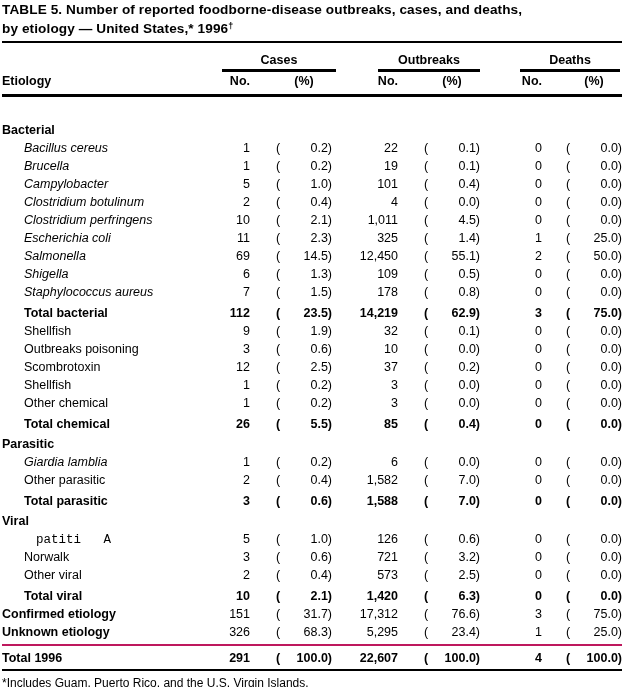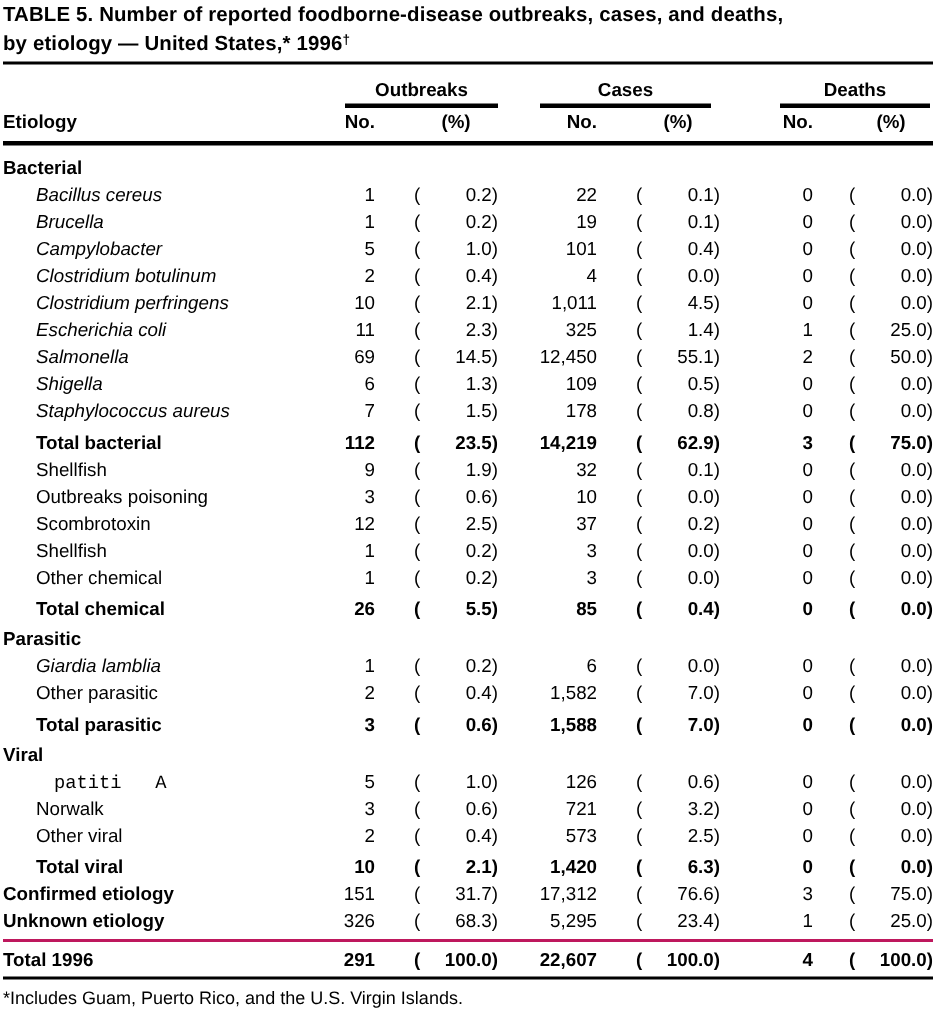--- a/index.html
+++ b/index.html
@@ -38,21 +38,21 @@
   .gh1 .gh-inner{margin-left:36px;}
   .gh2 .gh-inner{margin-left:18px;margin-right:6px;}
   .gh3 .gh-inner{margin-left:34px;margin-right:2px;}
   .gh-label{text-align:center;font-weight:bold;line-height:15px;}
   .gh-bar{height:3px;background:#000;margin-top:1px;}
   .subhead{font-weight:bold;height:19px;line-height:19px;align-items:center;}
   .subhead .pct-h{display:block;text-align:center;}
   .head-rule{height:3px;background:#000;margin-top:3px;}
 
   
-  #table-body{padding-top:6px;}
+  #table-body{padding-top:24px;}
   .ind1{padding-left:22px;}
   .ind2{padding-left:34px;font-family:Liberation Mono, monospace;}
   .it{font-style:italic;}
   .section .c-label{font-weight:bold;}
   #table-body > .section{margin-top:2px;}
   #table-body > .section:first-child{margin-top:0;}
   .total{margin-top:3px;}
   .total .c-label,.total .cell{font-weight:bold;}
   .summary .c-label{font-weight:bold;}
   .grand .c-label,.grand .cell{font-weight:bold;}
@@ -66,29 +66,29 @@
 </head>
 <body>
 
 <div class="page">
 
   <div class="title"><span>TABLE 5. Number of reported foodborne-disease outbreaks, cases, and deaths,</span><br><span>by etiology — United States,* 1996</span><span class="sup">†</span></div>
   <div class="title-rule"></div>
 
   <div class="spanner-row">
     <div class="spanner-spacer"></div>
+    <div class="gh gh2">
+      <div class="gh-inner">
+        <div class="gh-label">Cases</div>
+        <div class="gh-bar"></div>
+      </div>
+    </div>
     <div class="gh gh1">
       <div class="gh-inner">
         <div class="gh-label">Outbreaks</div>
-        <div class="gh-bar"></div>
-      </div>
-    </div>
-    <div class="gh gh2">
-      <div class="gh-inner">
-        <div class="gh-label">Cases</div>
         <div class="gh-bar"></div>
       </div>
     </div>
     <div class="gh gh3">
       <div class="gh-inner">
         <div class="gh-label">Deaths</div>
         <div class="gh-bar"></div>
       </div>
     </div>
   </div>

